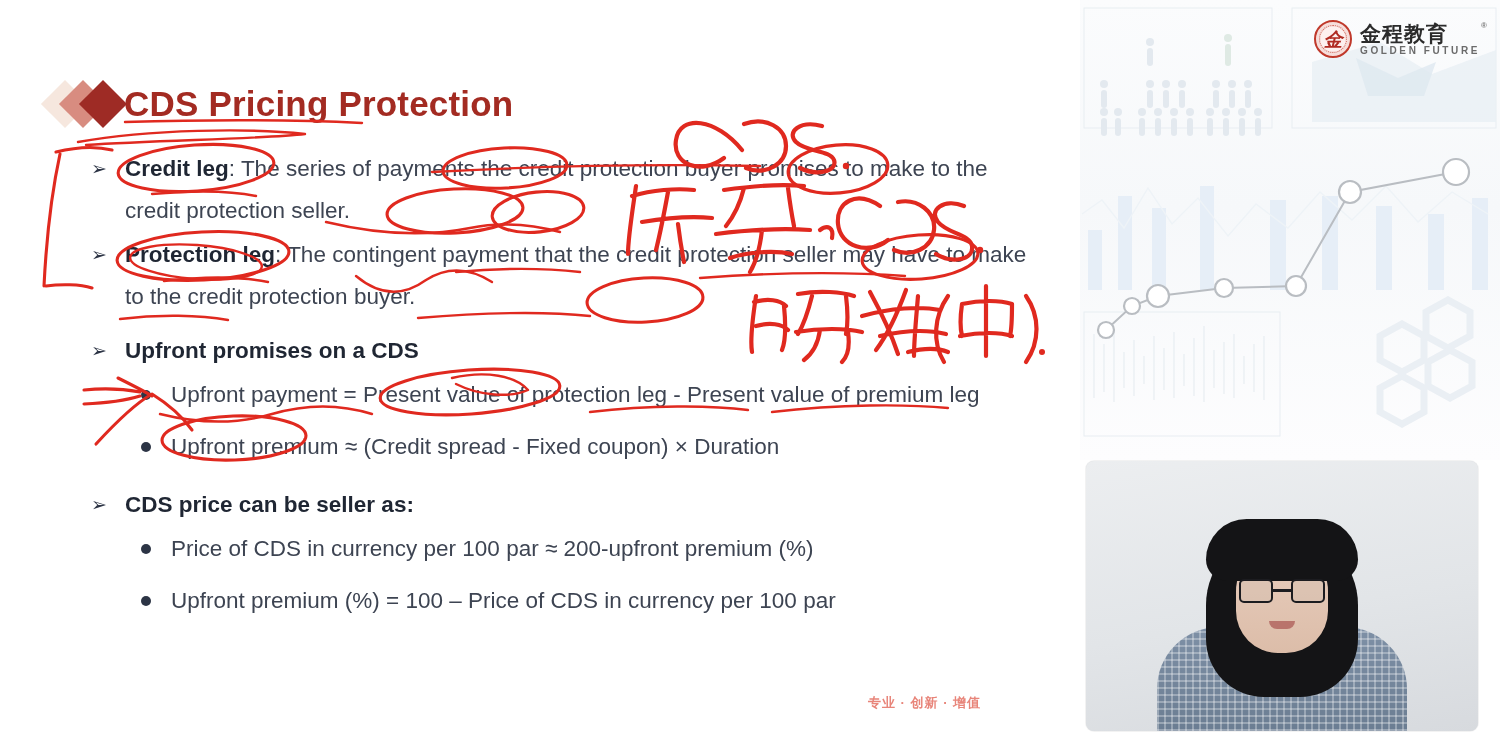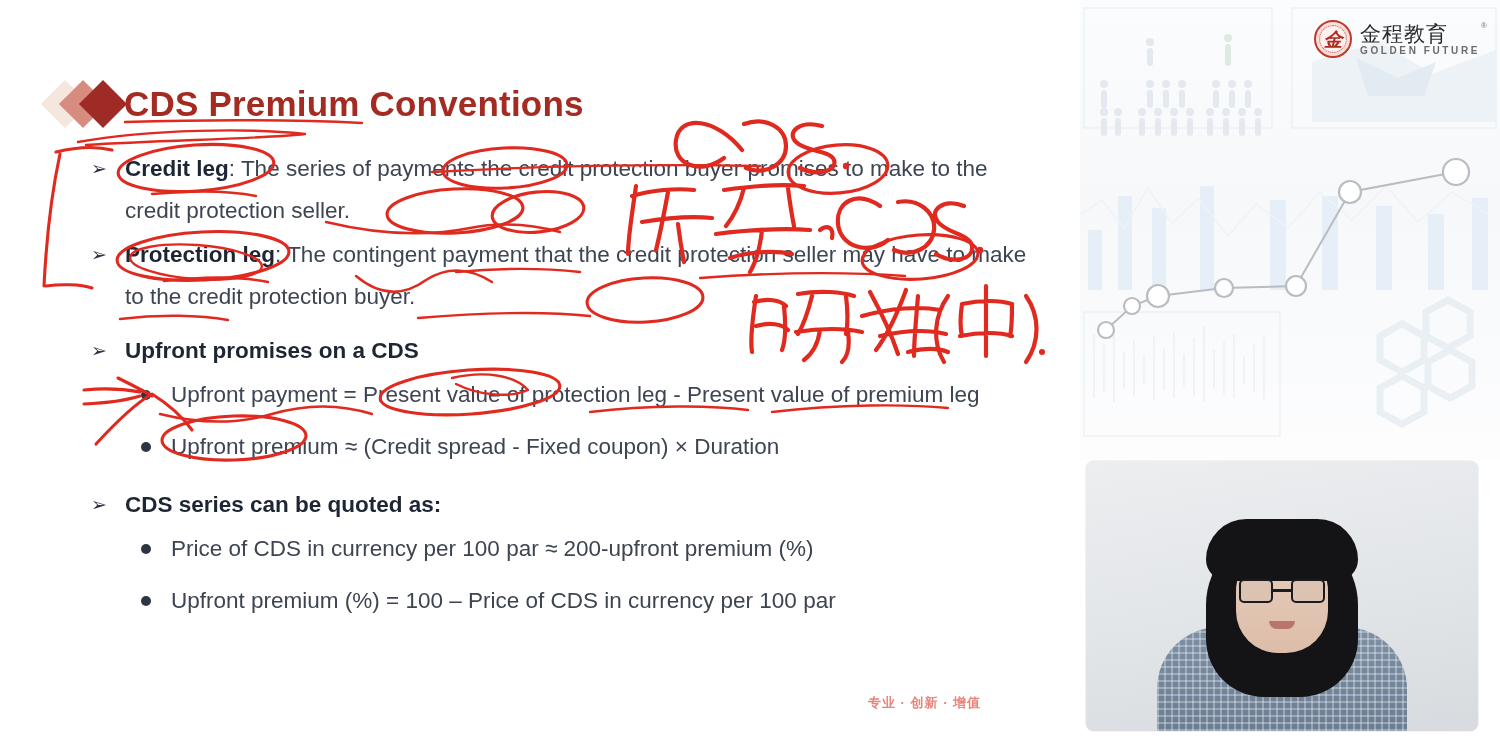--- a/index.html
+++ b/index.html
@@ -37,21 +37,21 @@
     position:absolute; inset:3px; border-radius:50%;
     border:1px dotted #c0392b; opacity:.75;
   }
   .logo-seal .mark{
     font-family:"Liberation Serif", serif; font-style:italic;
     font-size:19px; font-weight:700; color:#b02a22; line-height:1;
     position:relative; z-index:2;
   }
   .logo-txt{ line-height:1; }
   .logo-cn{
-    font-size:21px; font-weight:400; color:#2b2b2b; letter-spacing:1px;
+    font-size:21px; font-weight:700; color:#2b2b2b; letter-spacing:1px;
     display:block; position:relative;
   }
   .logo-cn sup{ font-size:8px; color:#777; position:absolute; top:-1px; right:-8px; }
   .logo-en{
     display:block; font-size:10px; font-weight:700; color:#6b6b6b;
     letter-spacing:2.6px; margin-top:2px;
   }
 
   
   .slide{ position:absolute; left:0; top:0; width:1080px; height:750px; }
@@ -302,21 +302,21 @@
   </div>
 
   <div class="slide">
 
     <div class="title-row">
       <div class="diamonds">
         <span class="dia d1"></span>
         <span class="dia d2"></span>
         <span class="dia d3"></span>
       </div>
-      <h1 class="slide-title">CDS Premium Conventions</h1>
+      <h1 class="slide-title">CDS Pricing Protection</h1>
     </div>
 
     <div class="content">
 
       <div class="lvl1">
         <span class="arrow">➢</span>
         <b>Credit leg</b><span>: The series of payments the credit protection buyer promises to make to the credit protection seller.</span>
       </div>
 
       <div class="lvl1">
@@ -340,21 +340,21 @@
 
       <div class="lvl2">
         <span class="dot"></span>
         <span>Upfront premium ≈ (Credit spread - Fixed coupon) × Duration</span>
       </div>
 
       <div class="spacer-md"></div>
 
       <div class="lvl1">
         <span class="arrow">➢</span>
-        <b>CDS series can be quoted as:</b>
+        <b>CDS price can be seller as:</b>
       </div>
 
       <div class="lvl2">
         <span class="dot"></span>
         <span>Price of CDS in currency per 100 par ≈ 200-upfront premium (%)</span>
       </div>
 
       <div class="spacer-sm"></div>
 
       <div class="lvl2">

